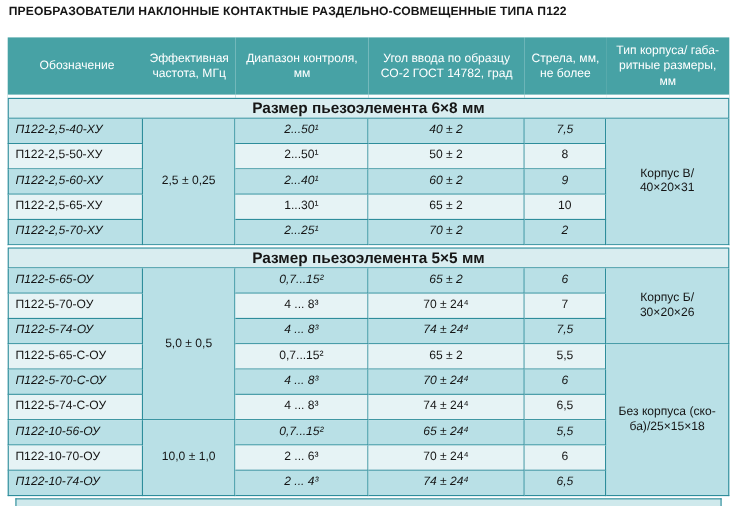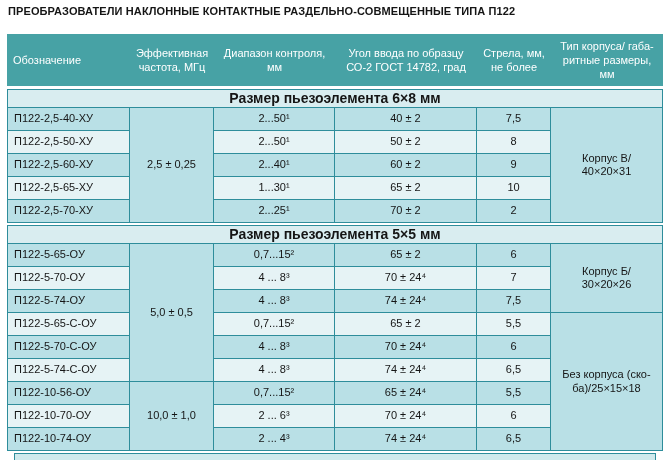--- a/index.html
+++ b/index.html
@@ -12,33 +12,33 @@
     font-family:"Liberation Sans","DejaVu Sans",sans-serif;
   }
   .title{font-size:11px;font-weight:bold;padding:5px 8px 0 8px;letter-spacing:.1px;}
   .wrap{margin:17px 7px 0 7px;}
   table{border-collapse:separate;border-spacing:0;table-layout:fixed;width:656px;}
   th{
     background:var(--header-bg);color:var(--header-text);font-weight:normal;font-size:11px;
     line-height:1.3;text-align:center;vertical-align:middle;padding:2px 3px;height:48px;
     border:none;border-bottom:3px solid #fff;white-space:pre-line;
   }
-  th.left{text-align:left;padding-left:6px;}
+  th.left{text-align:center;padding-left:6px;}
   td{
     font-size:11px;height:22px;text-align:center;vertical-align:middle;padding:0 3px;
     border-right:1px solid var(--border);border-bottom:1px solid var(--border);
     white-space:pre-line;line-height:1.2;
   }
   td.first{border-left:1px solid var(--border);text-align:left;padding-left:6px;}
   tr.sec-row td{
     border:1px solid var(--border);background:var(--section-bg);
     font-weight:bold;height:17px;font-size:14px;
   }
   tr.gap td{border:none;background:#fff;height:2px;padding:0;}
-  .d{background:var(--row-dark);}
+  .d{background:var(--row-dark);font-style:italic;}
   .l{background:var(--row-light);}
   .m{background:var(--row-dark);}
   .sliver{margin:2px 7px 0 7px;height:6px;background:var(--partial-row-bg);
     border:1px solid var(--border);border-bottom:none;}
 </style>
 </head>
 <body>
 
 <div class="title">ПРЕОБРАЗОВАТЕЛИ НАКЛОННЫЕ КОНТАКТНЫЕ РАЗДЕЛЬНО-СОВМЕЩЕННЫЕ ТИПА П122</div>
 

